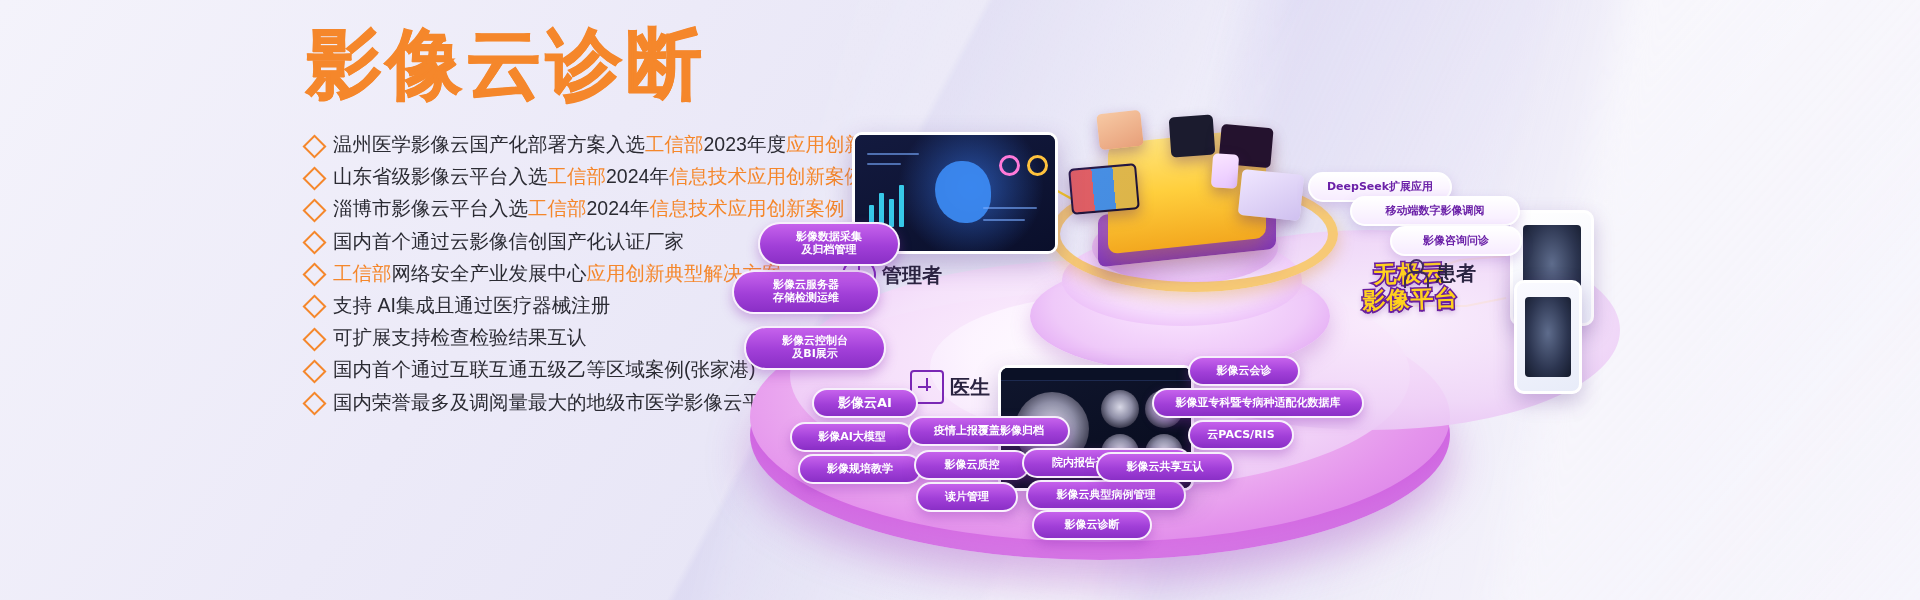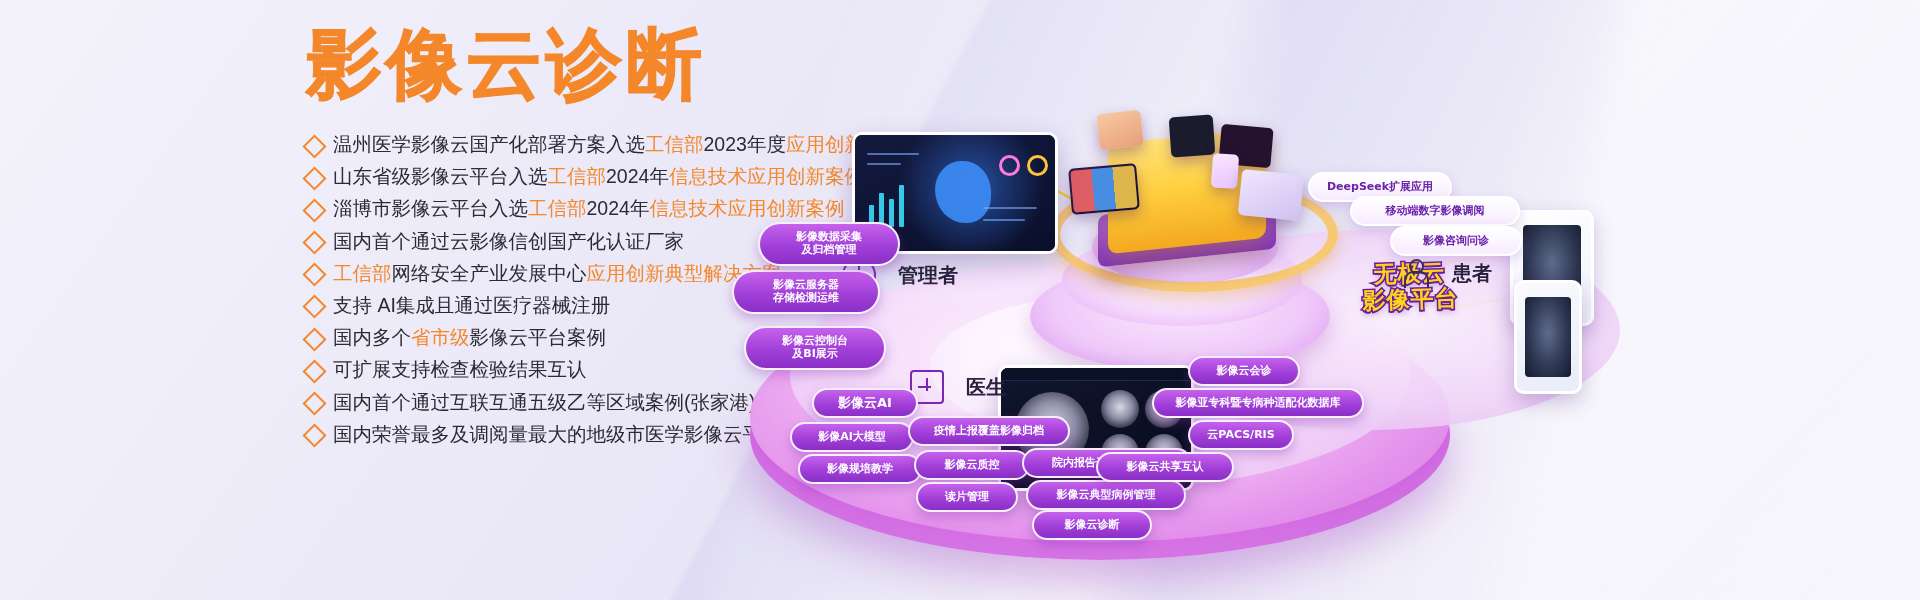--- a/index.html
+++ b/index.html
@@ -126,21 +126,21 @@
   .ct-img{position:absolute;border-radius:50%;background:radial-gradient(circle at 50% 45%,#d8d8e6 0%,#8e8ea6 42%,#2b2b3e 78%,#14141f 100%);}
   .ct-top{position:absolute;left:0;right:0;top:0;height:12px;background:#0b1126;border-bottom:1px solid #1d2a50;}
 
   
   .phone{position:absolute;border-radius:10px;border:3px solid #fff;box-shadow:0 8px 20px rgba(90,50,140,.28);overflow:hidden;background:#fff;}
   .phone-a{left:810px;top:100px;width:78px;height:110px;background:linear-gradient(160deg,#ffffff,#eef1fb);}
   .phone-b{left:814px;top:170px;width:62px;height:108px;background:linear-gradient(160deg,#fafaff,#e8ecf9);}
   .xray{position:absolute;border-radius:4px;background:radial-gradient(ellipse at 50% 45%,#5e6c8c 0%,#2c3550 60%,#141a2b 100%);}
 
   
-  .role{position:absolute;display:flex;align-items:center;gap:22px;}
+  .role{position:absolute;display:flex;align-items:center;gap:6px;}
   .role-label{font-size:20px;font-weight:700;color:#2a2340;white-space:nowrap;
     font-family:"DejaVu Sans","Liberation Sans",sans-serif;}
   .role-ico{width:30px;height:30px;position:relative;flex:0 0 auto;}
   .ico-admin{border:2.6px solid #7a27b5;border-radius:50%;}
   .ico-admin:before,.ico-admin:after{content:"";position:absolute;background:#7a27b5;}
   .ico-admin:before{left:50%;top:5px;width:2.6px;height:15px;margin-left:-1.3px;}
   .ico-admin:after{top:50%;left:5px;height:2.6px;width:15px;margin-top:-1.3px;}
   .ico-doc{border:2.6px solid #7a27b5;border-radius:4px;}
   .ico-doc:before,.ico-doc:after{content:"";position:absolute;background:#7a27b5;}
   .ico-doc:before{left:50%;top:6px;width:2.4px;height:13px;margin-left:-1.2px;}
@@ -212,24 +212,20 @@
     <div class="bullet">
       <span class="dia"></span>
       <span class="btxt"><span></span><span class="hl">工信部</span><span>网络安全产业发展中心</span><span class="hl">应用创新典型解决方案</span><span></span></span>
     </div>
     <div class="bullet">
       <span class="dia"></span>
       <span class="btxt"><span>支持 AI集成且通过医疗器械注册</span><span class="hl"></span><span></span><span class="hl"></span><span></span></span>
     </div>
     <div class="bullet">
       <span class="dia"></span>
-      <span class="btxt"><span>国内多个</span><span class="hl">省市级</span><span>影像云平台案例</span><span class="hl"></span><span></span></span>
-    </div>
-    <div class="bullet">
-      <span class="dia"></span>
       <span class="btxt"><span>可扩展支持检查检验结果互认</span><span class="hl"></span><span></span><span class="hl"></span><span></span></span>
     </div>
     <div class="bullet">
       <span class="dia"></span>
       <span class="btxt"><span>国内首个通过互联互通五级乙等区域案例(张家港)</span><span class="hl"></span><span></span><span class="hl"></span><span></span></span>
     </div>
     <div class="bullet">
       <span class="dia"></span>
       <span class="btxt"><span>国内荣誉最多及调阅量最大的地级市医学影像云平台(温州)</span><span class="hl"></span><span></span><span class="hl"></span><span></span></span>
     </div>

